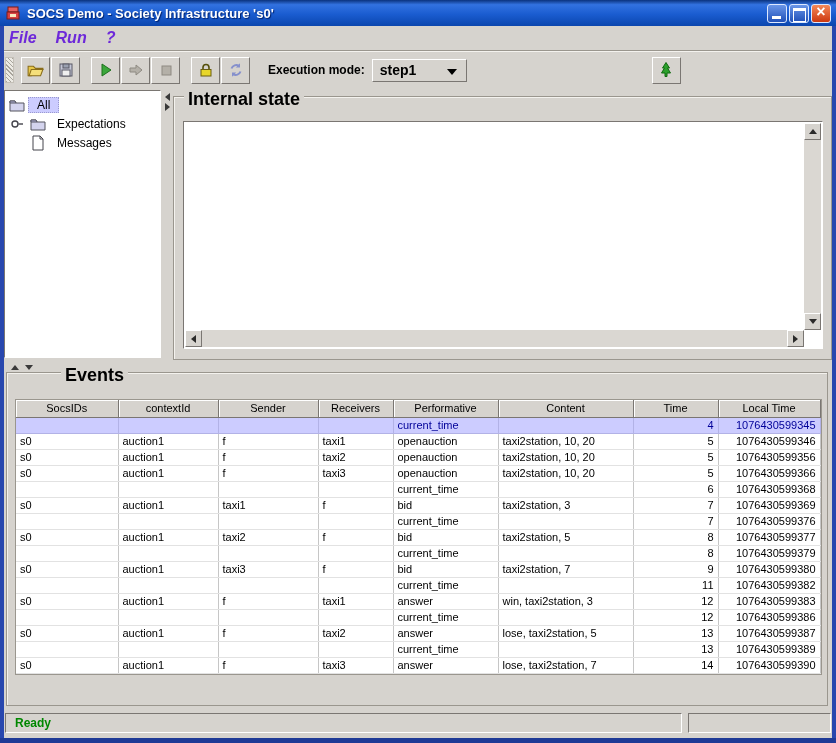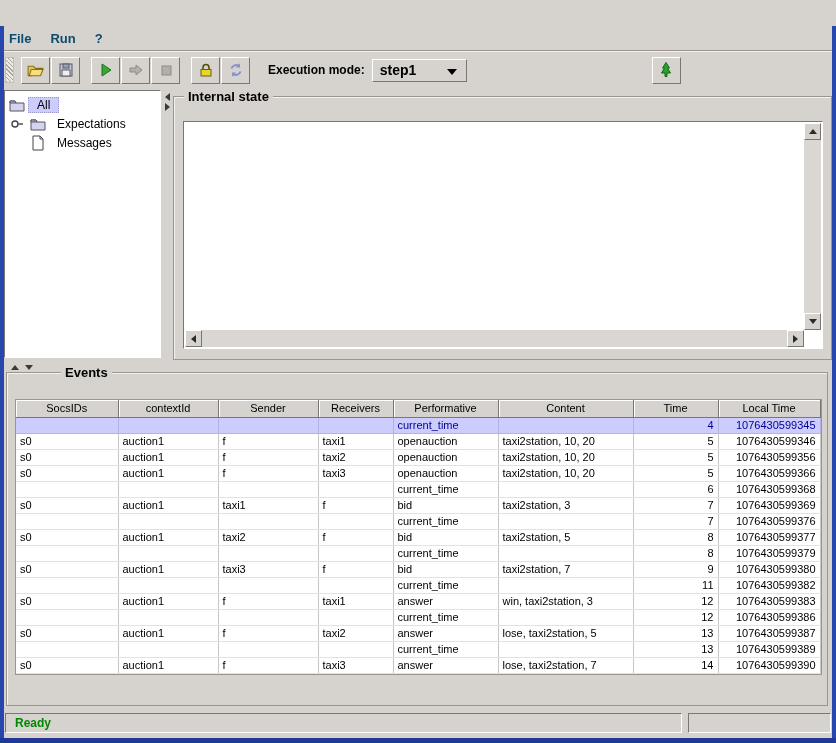--- a/index.html
+++ b/index.html
@@ -21,21 +21,21 @@
   .win-btn { width:20px; height:19px; border:1px solid #dce8ff; border-radius:3px; position:relative; }
   .win-btn.minmax { background:linear-gradient(180deg,#6a96e8,#2050b8); }
   .win-btn.close-btn { background:linear-gradient(180deg,#f58858,#cc3810); }
   .win-btn.min::after { content:""; position:absolute; left:4px; bottom:3px; width:9px; height:3px; background:#fff; }
   .win-btn.max::after { content:""; position:absolute; left:3px; top:3px; width:11px; height:10px; border:1px solid #fff; border-top-width:3px; }
   .win-btn.close-btn::after { content:"×"; position:absolute; left:0; right:0; top:-2px; text-align:center; color:#fff; font-weight:bold; font-size:16px; }
 
   
   .menubar { position:absolute; top:26px; left:0; right:0; height:25px; display:flex; align-items:center;
     padding-left:9px; gap:19px; border-bottom:1px solid #9a968e; box-shadow:0 1px 0 #f4f2ee; }
-  .menu-item { font-size:13px; font-weight:bold; color:#0c4a6e; cursor:default; }
+  .menu-item { font-size:16px; font-weight:bold; color:#6d28d9; cursor:default;font-style:italic; }
 
   
   .toolbar { position:absolute; top:52px; left:0; right:0; height:36px; display:flex; align-items:center; padding-left:5px; }
   .drag-handle { width:9px; height:26px; margin-right:7px;
     background:repeating-linear-gradient(45deg,#a8a49c 0 1px,#eceae4 1px 3px); border:1px solid #c4c0b8; }
   .tb-btn { width:29px; height:27px; background:#d6d3ce; margin-right:1px;
     border:1px solid; border-color:#ffffff #7a7672 #7a7672 #ffffff;
     display:flex; align-items:center; justify-content:center; }
   .tb-gap { width:10px; }
   .exec-label { margin-left:17px; font-size:12px; font-weight:bold; }
@@ -54,21 +54,21 @@
   .tree-indent { width:18px; flex:none; display:flex; justify-content:center; }
   .node-icon { width:16px; height:16px; flex:none; }
   .tree-label { padding:0 8px; }
   .tree-label.selected { background:#ccccff; border:1px dotted #9a9ad0; }
 
   .v-divider { position:absolute; left:158px; top:2px; width:11px; height:268px; background:#d6d3ce; }
   .v-divider .arrL { width:0;height:0;margin:3px auto 2px; border-top:4px solid transparent; border-bottom:4px solid transparent; border-right:5px solid #3a3a3a; }
   .v-divider .arrR { width:0;height:0;margin:0 auto; border-top:4px solid transparent; border-bottom:4px solid transparent; border-left:5px solid #3a3a3a; }
 
   .titled { border:1px solid #9a968e; box-shadow:inset 1px 1px 0 #f4f2ee; }
-  .titled-label { position:absolute; top:0; left:10px; background:#d6d3ce; padding:0 4px; font-size:13px; font-weight:bold; z-index:2; }
+  .titled-label { position:absolute; top:0; left:10px; background:#d6d3ce; padding:0 4px; font-size:18px; font-weight:bold; z-index:2; }
 
   .is-panel { position:absolute; left:169px; top:8px; width:659px; height:264px; }
   .is-label { top:1px; }
   .textarea { position:absolute; left:9px; top:24px; width:640px; height:228px; background:#fff;
     border:1px solid; border-color:#7a7672 #ffffff #ffffff #7a7672; }
   .vscroll { position:absolute; top:1px; right:1px; bottom:18px; width:17px; background:#dad7d2; }
   .hscroll { position:absolute; left:1px; right:18px; bottom:1px; height:17px; background:#dad7d2; }
   .sb-btn { width:17px; height:17px; background:#d6d3ce; border:1px solid; border-color:#ffffff #7a7672 #7a7672 #ffffff;
     display:flex; align-items:center; justify-content:center; position:absolute; }
   .sb-up{top:0;left:0} .sb-down{bottom:0;left:0} .sb-left{left:0;top:0} .sb-right{right:0;top:0}
@@ -101,20 +101,33 @@
   .status-aux { flex:1; }
 </style>
 </head>
 <body>
 
 <div class="window">
   <div class="frame-left"></div>
   <div class="frame-right"></div>
   <div class="frame-bottom"></div>
 
+  <div class="titlebar">
+    <svg class="app-ico" width="16" height="16" viewBox="0 0 16 16">
+      <rect x="3" y="2" width="10" height="5" fill="#e86060" stroke="#7a1a1a"></rect>
+      <rect x="2" y="7" width="12" height="7" fill="#d84040" stroke="#7a1a1a"></rect>
+      <rect x="5" y="9" width="6" height="3" fill="#f8e8c0"></rect>
+    </svg>
+    <span class="title-text">SOCS Demo - Society Infrastructure 's0'</span>
+    <div class="win-controls">
+      <div class="win-btn minmax min"></div>
+      <div class="win-btn minmax max"></div>
+      <div class="win-btn close-btn"></div>
+    </div>
+  </div>
 
   <div class="menubar">
     <span class="menu-item">File</span>
     <span class="menu-item">Run</span>
     <span class="menu-item">?</span>
   </div>
 
   <div class="toolbar">
     <div class="drag-handle"></div>
 

